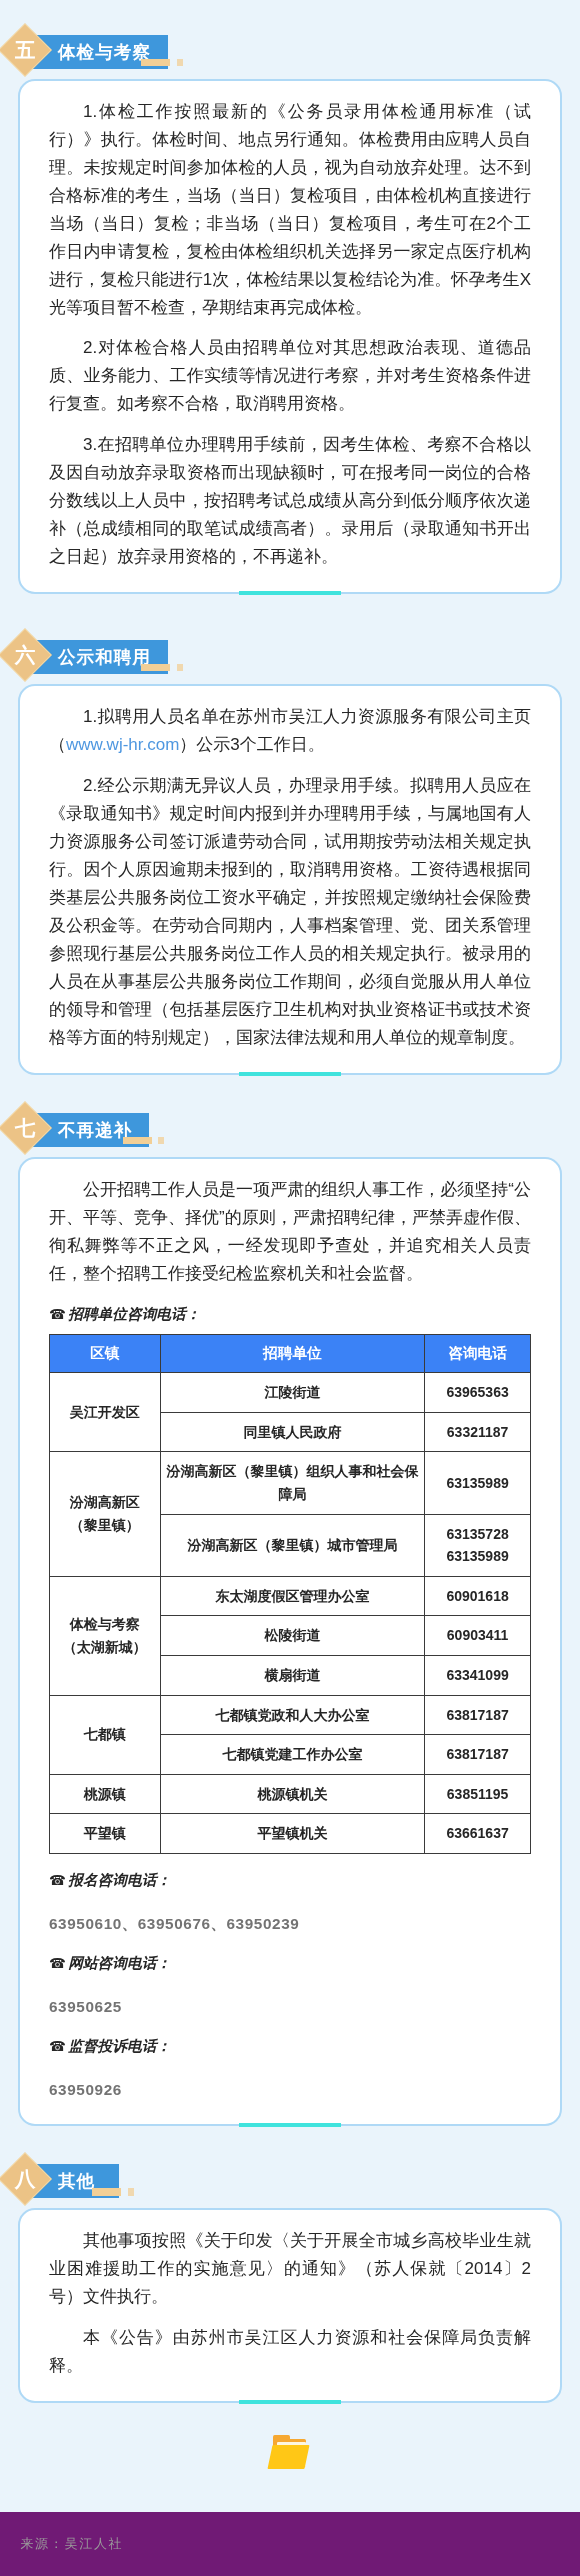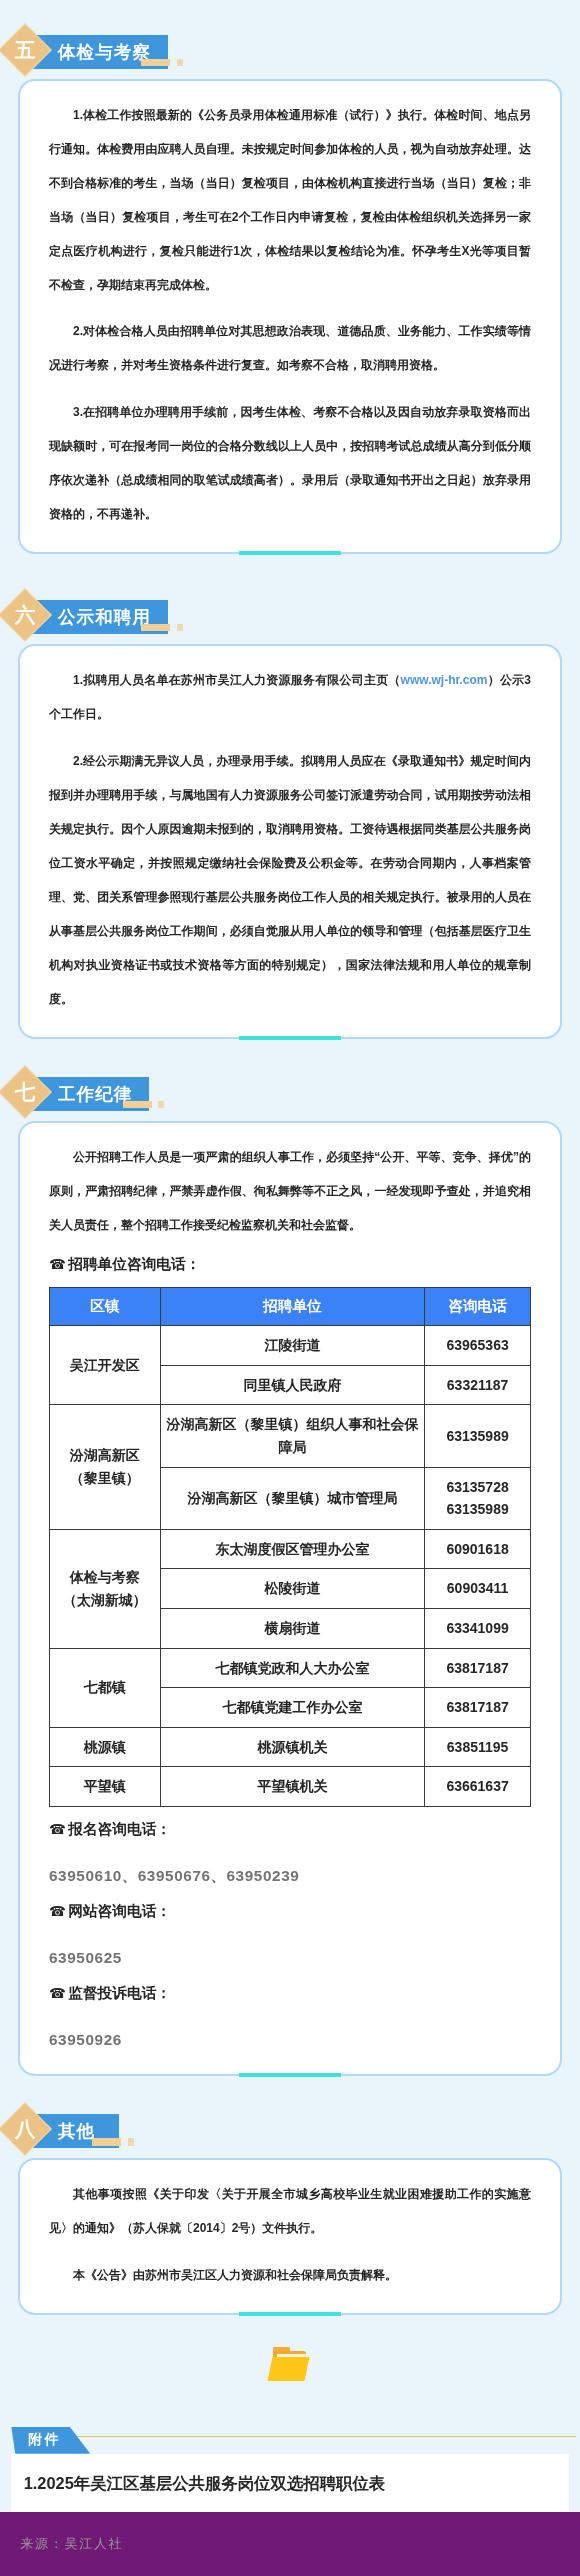--- a/index.html
+++ b/index.html
@@ -39,29 +39,29 @@
   .card {
     position:relative; margin:9px 18px 0; background:#ffffff;
     border:2.8px solid #AFD9F6; border-radius:17px;
     padding:17px 29px 21.5px;
   }
   .card .accent {
     position:absolute; left:50%; bottom:-2.8px; transform:translateX(-50%);
     width:102px; height:4px; background:#3FE3DD;
   }
   .para {
-    font-size:12px; font-weight:700; color:#262626; line-height:34px;
+    font-size:17px; font-weight:400; color:#262626; line-height:28px;
     text-indent:2em; text-align:justify;
   }
   .para + .para { margin-top:12.4px; }
   .link { color:#4E97E0; text-decoration:none; cursor:pointer; }
 
   
   .contact-label {
-    margin-top:9px; font-size:14.7px; font-weight:700; color:#262626; line-height:26px;
+    margin-top:16px; font-size:14.7px; font-weight:700; color:#262626; line-height:20px;font-style:italic;
   }
   .phone-glyph { font-size:13.6px; margin-right:2.3px; }
   .contact-nums {
     margin-top:20px; font-size:15.3px; font-weight:700; color:#737373;
     line-height:26px; letter-spacing:0.6px;
   }
 
   table.phone-table {
     width:100%; margin-top:9px; border-collapse:collapse;
     font-size:14px; font-weight:700; color:#262626;
@@ -160,21 +160,21 @@
   <div class="card">
     <p class="para"><span>1.拟聘用人员名单在苏州市吴江人力资源服务有限公司主页（</span><a class="link">www.wj-hr.com</a><span>）公示3个工作日。</span></p>
     <p class="para">2.经公示期满无异议人员，办理录用手续。拟聘用人员应在《录取通知书》规定时间内报到并办理聘用手续，与属地国有人力资源服务公司签订派遣劳动合同，试用期按劳动法相关规定执行。因个人原因逾期未报到的，取消聘用资格。工资待遇根据同类基层公共服务岗位工资水平确定，并按照规定缴纳社会保险费及公积金等。在劳动合同期内，人事档案管理、党、团关系管理参照现行基层公共服务岗位工作人员的相关规定执行。被录用的人员在从事基层公共服务岗位工作期间，必须自觉服从用人单位的领导和管理（包括基层医疗卫生机构对执业资格证书或技术资格等方面的特别规定），国家法律法规和用人单位的规章制度。</p>
     <span class="accent"></span>
   </div>
 
   <div class="gap-68"></div>
 
   <div class="sec-header">
     <div class="sec-titlebox">
-      <span class="sec-title">工作纪律</span>
+      <span class="sec-title">不再递补</span>
       <span class="sec-bar"></span>
       <span class="sec-dot"></span>
     </div>
     <div class="sec-diamond">
       <span class="sec-num">七</span>
     </div>
   </div>
   <div class="card">
     <p class="para">公开招聘工作人员是一项严肃的组织人事工作，必须坚持“公开、平等、竞争、择优”的原则，严肃招聘纪律，严禁弄虚作假、徇私舞弊等不正之风，一经发现即予查处，并追究相关人员责任，整个招聘工作接受纪检监察机关和社会监督。</p>
 

